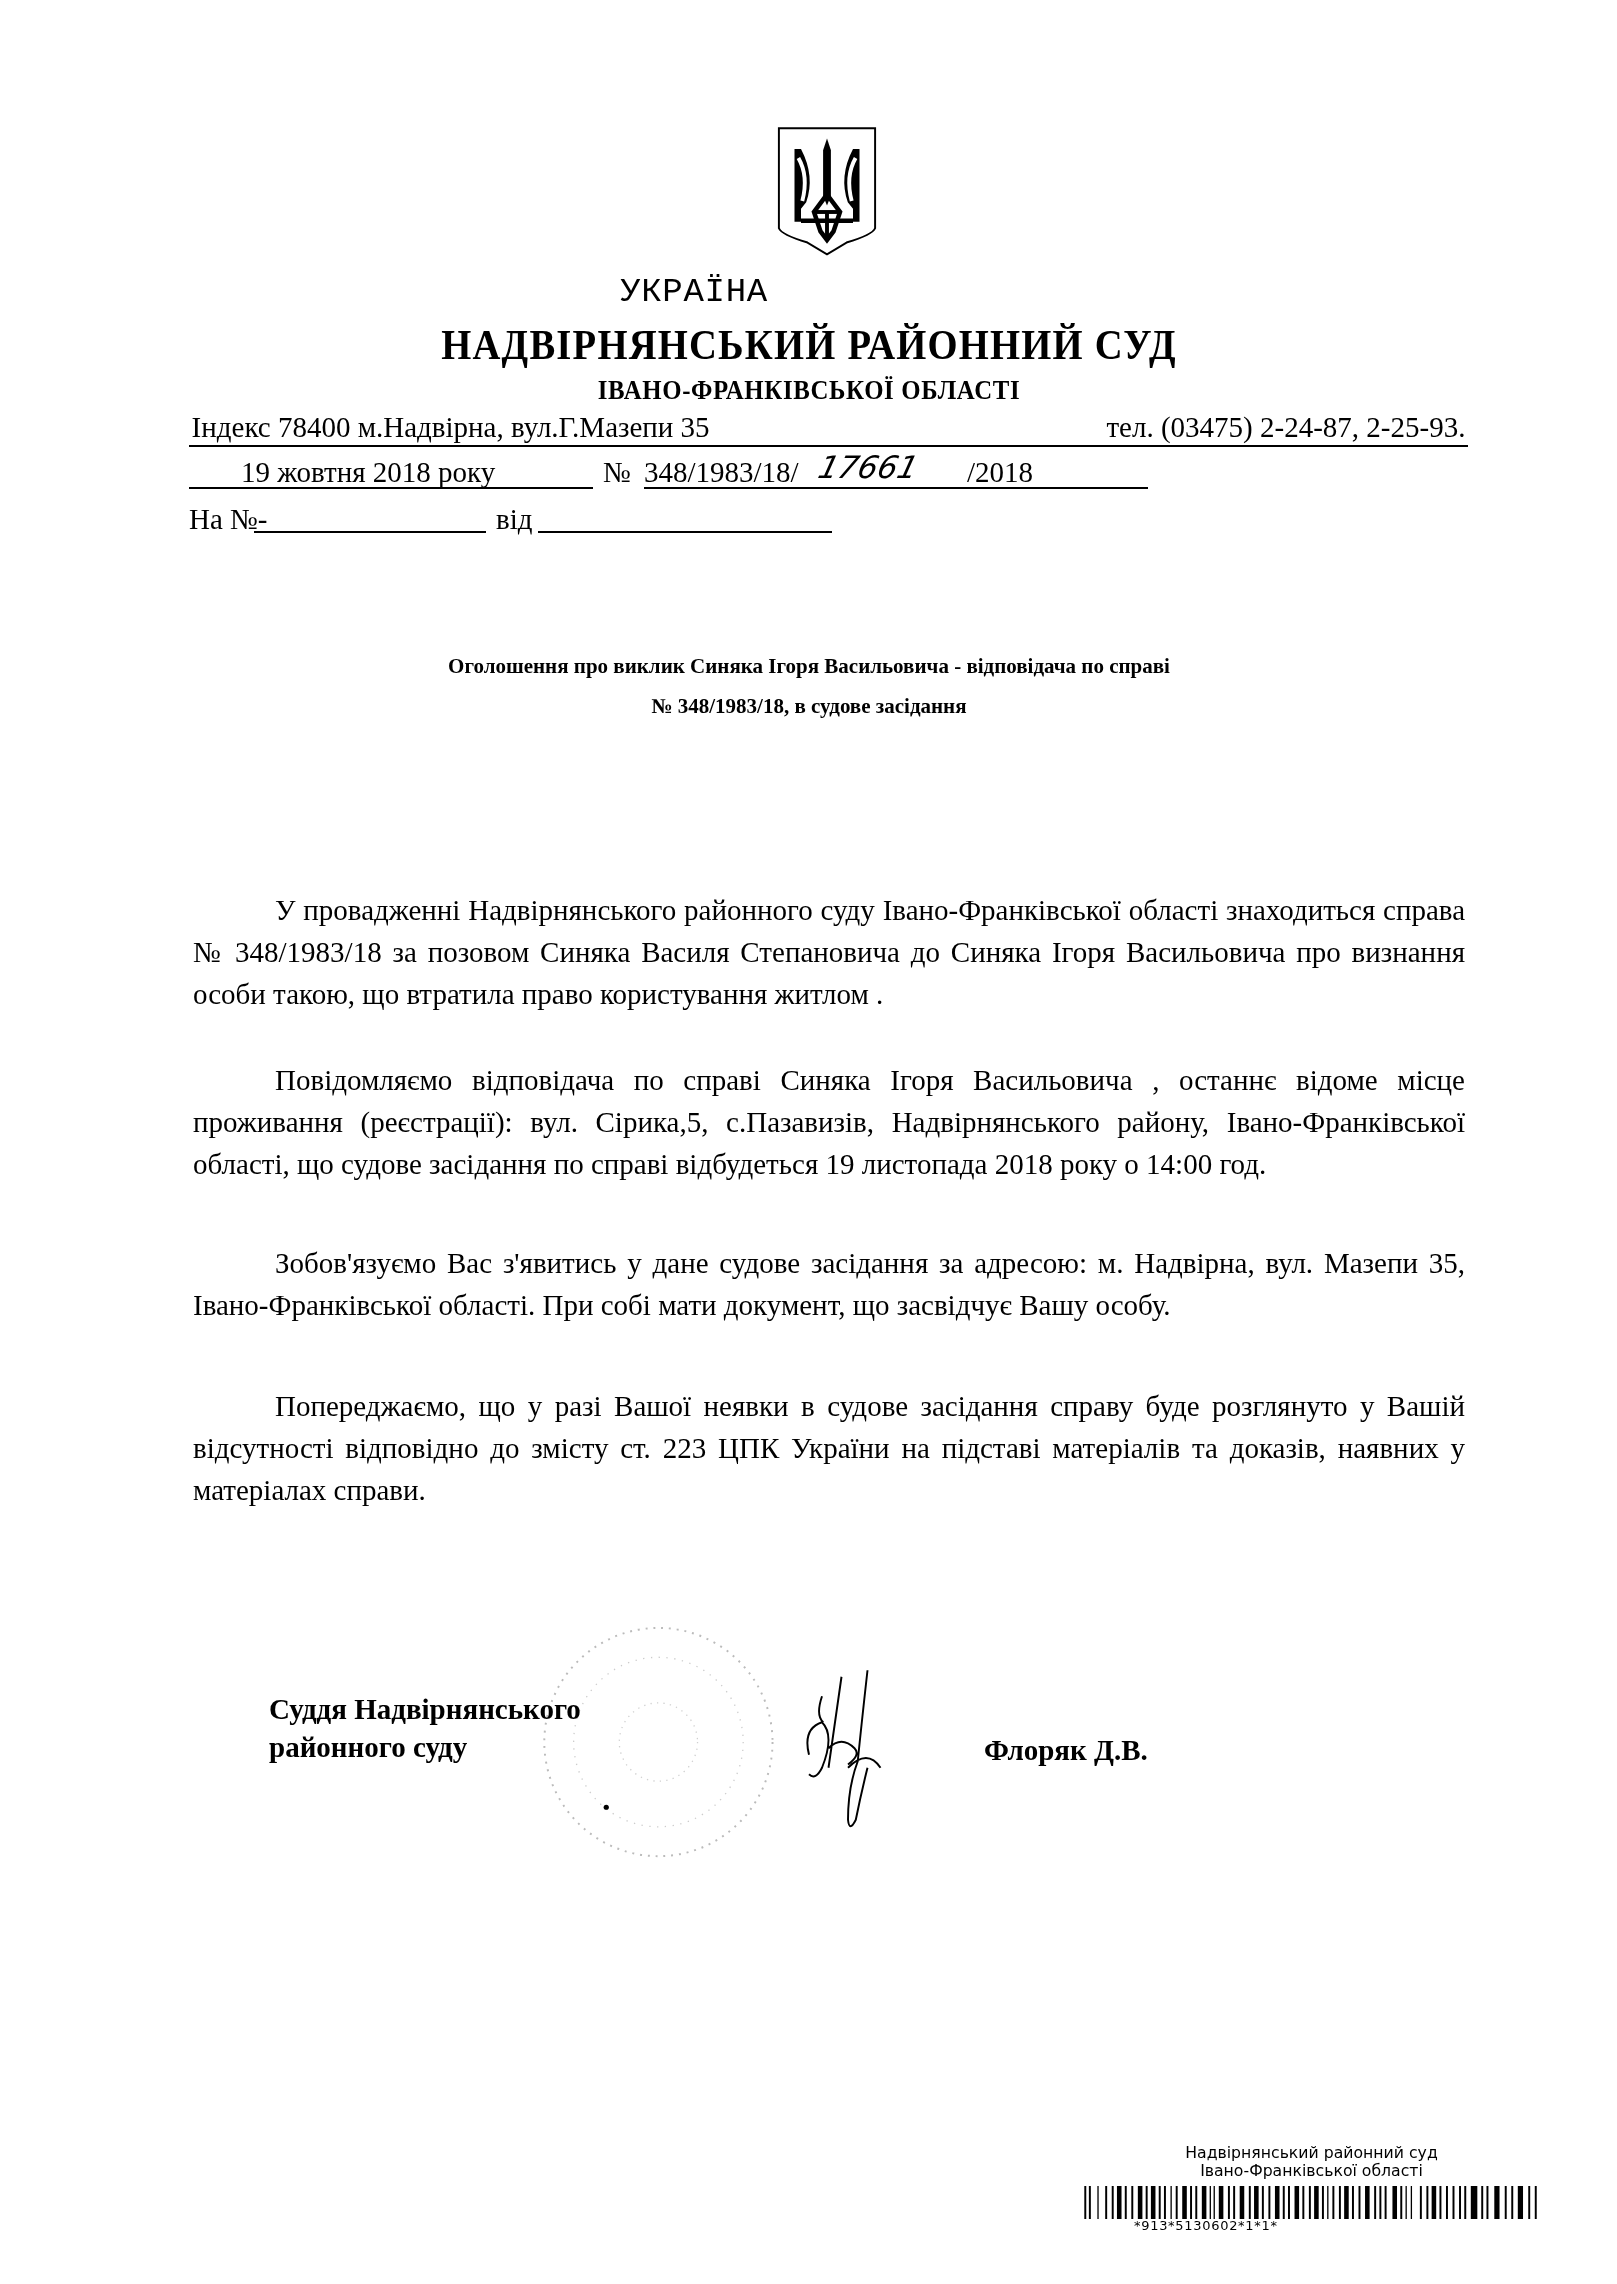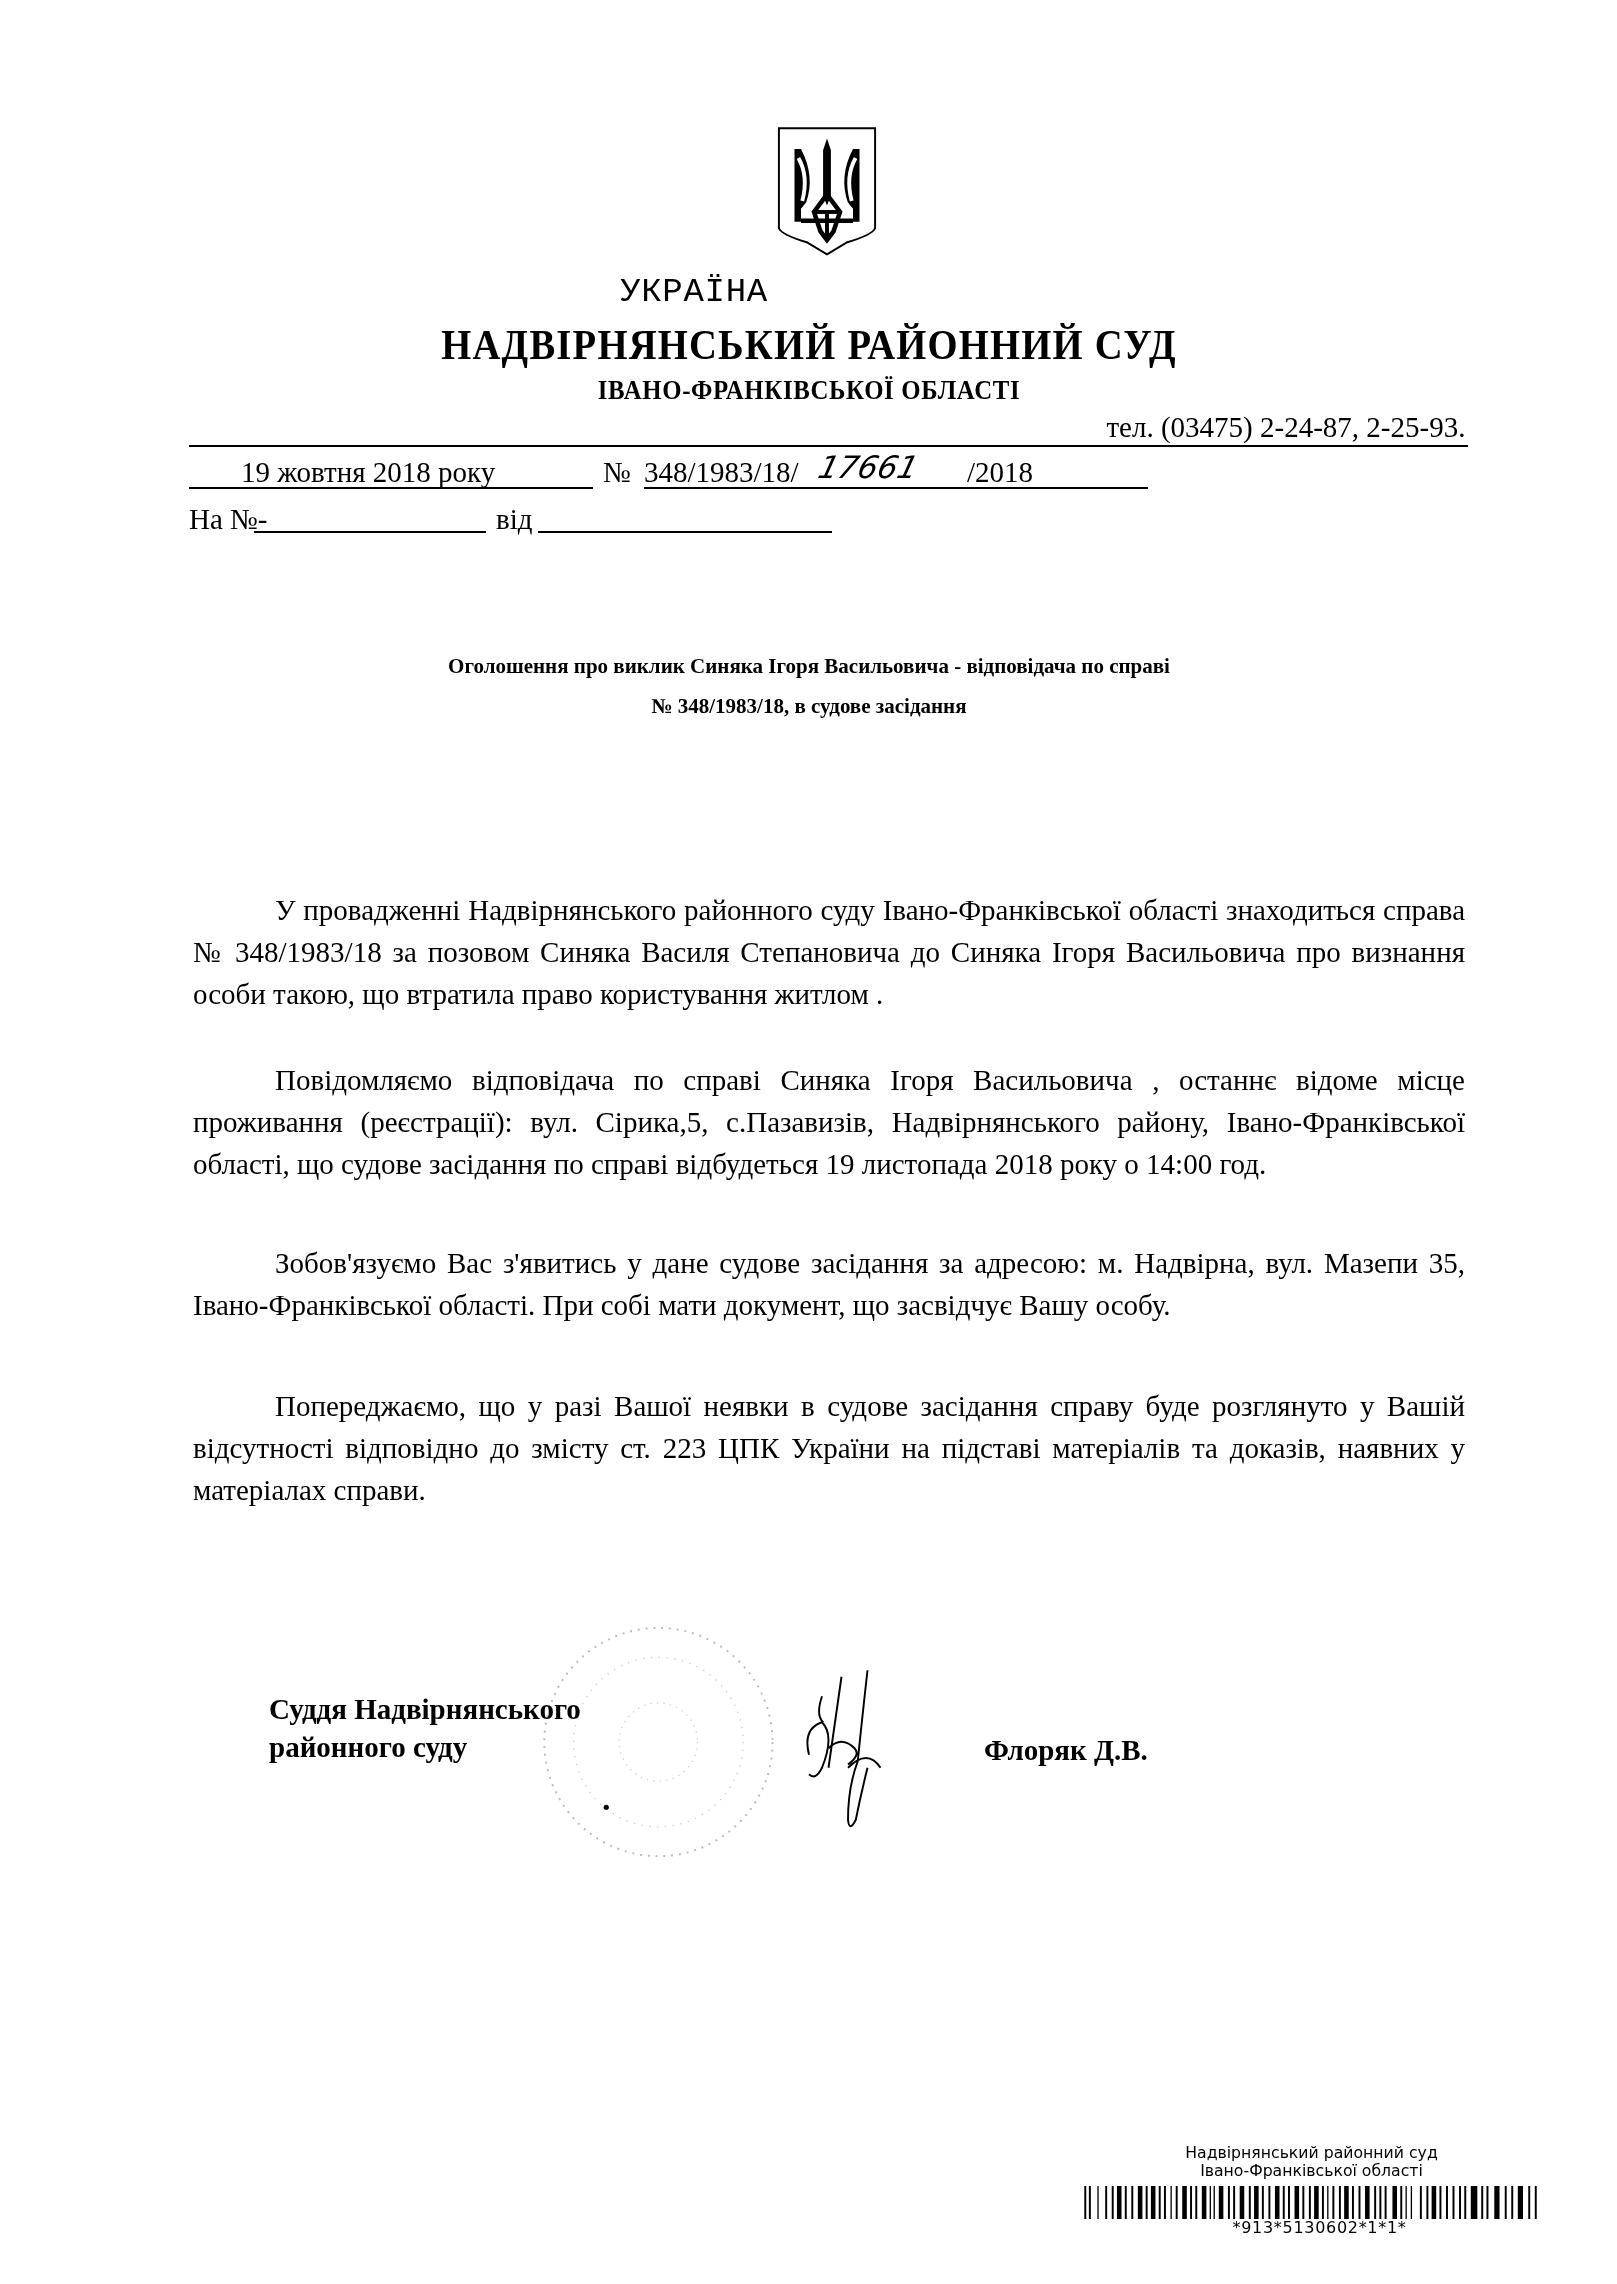--- a/index.html
+++ b/index.html
@@ -46,22 +46,22 @@
   .bold { font-weight: normal; }
 
   #sig-title { left: 269px; top: 1690px; font-size: 29px; font-weight: bold; line-height: 38px; }
   #stamp { left: 528px; top: 1592px; width: 313px; height: 274px; }
   #signature { left: 783px; top: 1670px; width: 130px; height: 163px; }
   #judge-name { left: 984px; top: 1728px; font-size: 29px; font-weight: bold; margin-top: 6px; }
 
   #barcode-caption { left: 1083px; width: 457px; top: 2144px; text-align: center;
     font-family: "DejaVu Sans", sans-serif; font-size: 15.7px; line-height: 18px; }
   #barcode { left: 1083px; top: 2186px; width: 457px; height: 33px; }
-  #barcode-text { left: 1091px; width: 457px; top: 2218px; text-align: center;
-    font-family: "DejaVu Sans", sans-serif; font-size: 16px; letter-spacing: 0.7px; }
+  #barcode-text { left: 1134px; width: 457px; top: 2218px; 
+    font-family: "DejaVu Sans", sans-serif; font-size: 13px; letter-spacing: 0.7px; }
 </style>
 </head>
 <body>
 
 <svg id="coat" class="abs" viewBox="0 0 160 210">
   <path d="M6 6 H154 V160 Q150 170 110 182 L80 200 L50 182 Q10 170 6 160 Z" fill="none" stroke="#000" stroke-width="3"></path>
   <path d="M80 22 L86 40 L86 110 L80 125 L74 110 L74 40 Z" fill="#000"></path>
   <path d="M30 38 L40 38 Q62 80 48 120 L40 130 L40 150 L30 150 Z" fill="#000"></path>
   <path d="M130 38 L120 38 Q98 80 112 120 L120 130 L120 150 L130 150 Z" fill="#000"></path>
   <path d="M36 52 Q52 80 42 118" fill="none" stroke="#fff" stroke-width="6"></path>
@@ -69,20 +69,21 @@
   <path d="M40 145 H120 V152 H40 Z" fill="#000"></path>
   <path d="M80 108 L60 135 L70 165 L80 178 L90 165 L100 135 Z" fill="none" stroke="#000" stroke-width="7"></path>
   <path d="M62 135 H98" stroke="#000" stroke-width="6"></path>
   <path d="M80 135 V176" stroke="#000" stroke-width="6"></path>
 </svg>
 <div id="country" class="abs">УКРАЇНА</div>
 <div id="court-name" class="abs">НАДВІРНЯНСЬКИЙ РАЙОННИЙ СУД</div>
 <div id="region" class="abs">ІВАНО-ФРАНКІВСЬКОЇ ОБЛАСТІ</div>
 
 <div id="addr-line" class="abs hline">
+  <span id="addr-left">Індекс 78400 м.Надвірна, вул.Г.Мазепи 35</span>
   <span id="addr-right">тел. (03475) 2-24-87, 2-25-93.</span>
 </div>
 
 <div id="date-line" class="abs hline">
   <div id="date-left">
     <span>19 жовтня 2018 року</span>
   </div>
   <span id="num-sign">№</span>
   <div id="num-right">
     <span id="num-prefix">348/1983/18/</span>

